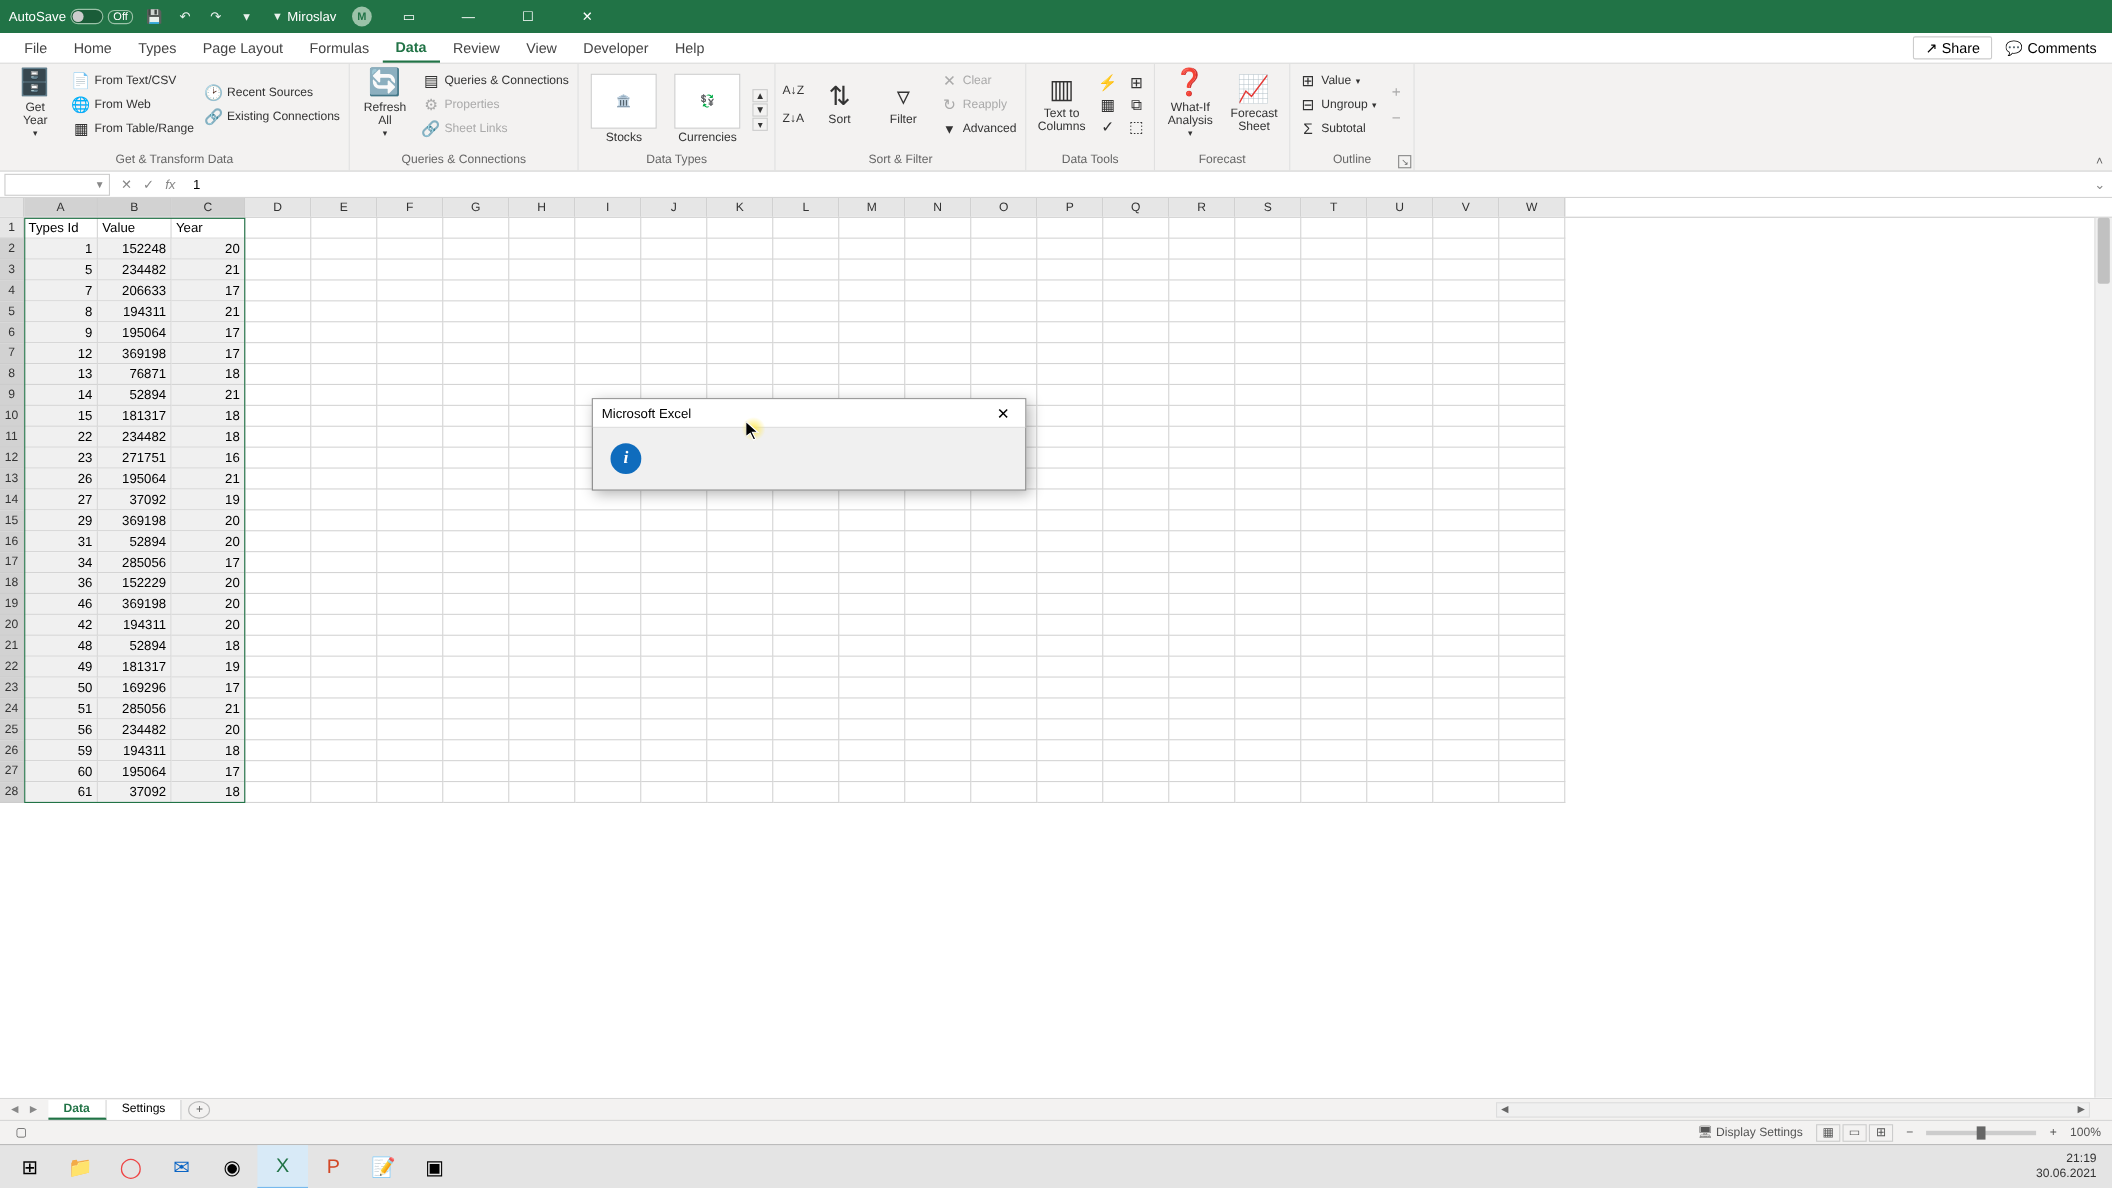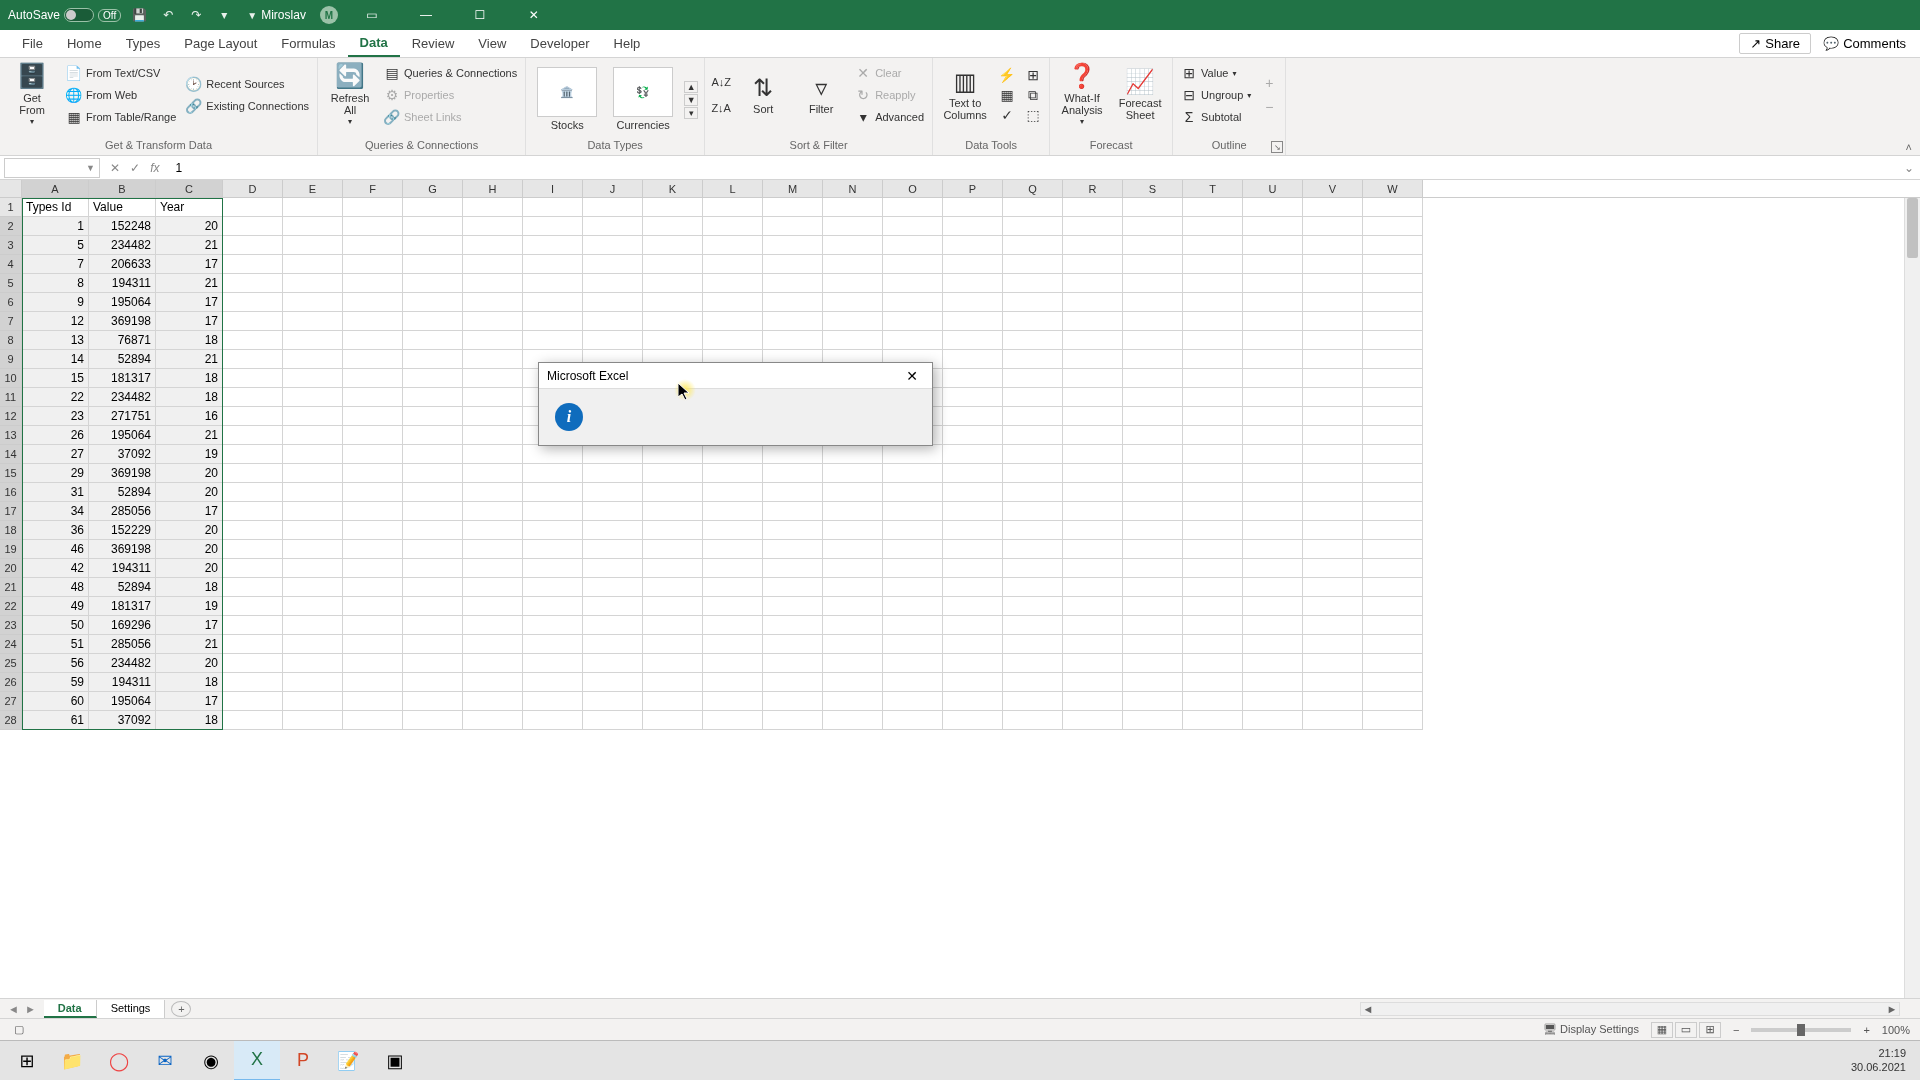--- a/index.html
+++ b/index.html
@@ -156,21 +156,21 @@
       </div>
   </div>
 </div>
 
 <div class="ribbon" style="position:relative;">
   <div class="ribbon-group">
     <div class="ribbon-group-content">
       <div class="big-btn">
           <span class="icn">🗄️</span>
           <span style="white-space:pre;">Get
-From</span>
+Year</span>
           <span style="font-size:8px;">▾</span>
         </div>
       <div class="small-list">
         <div class="small-item">
             <span class="icn">📄</span>
             <span>From Text/CSV</span>
           </div>
         <div class="small-item">
             <span class="icn">🌐</span>
             <span>From Web</span>

